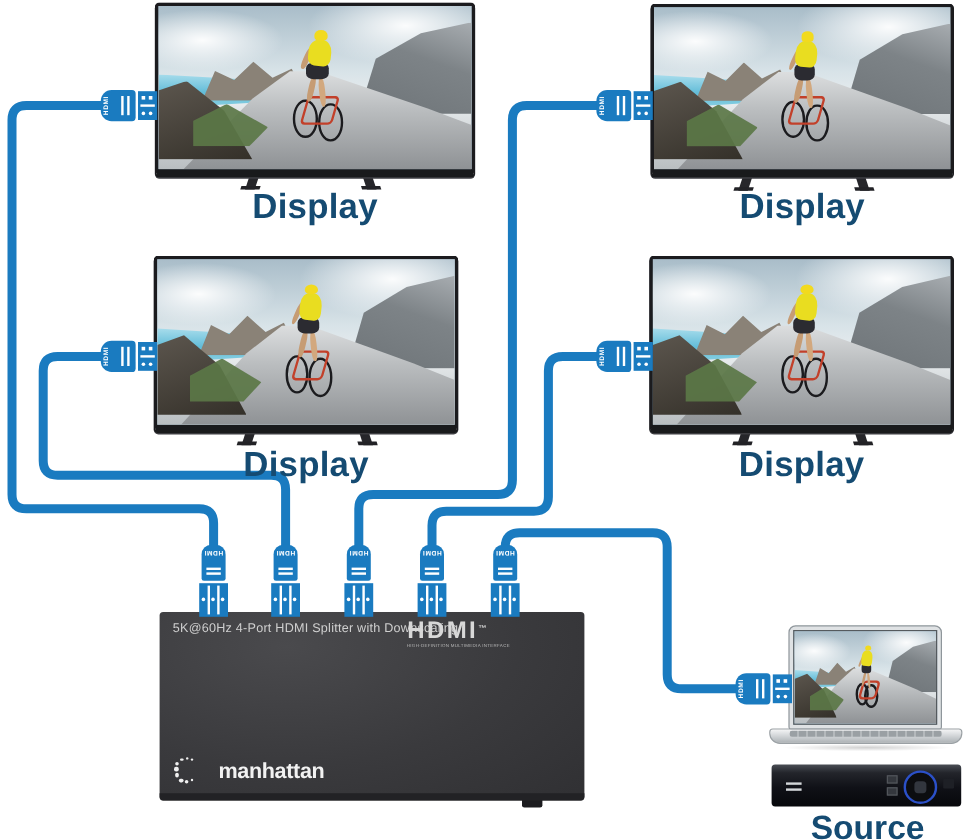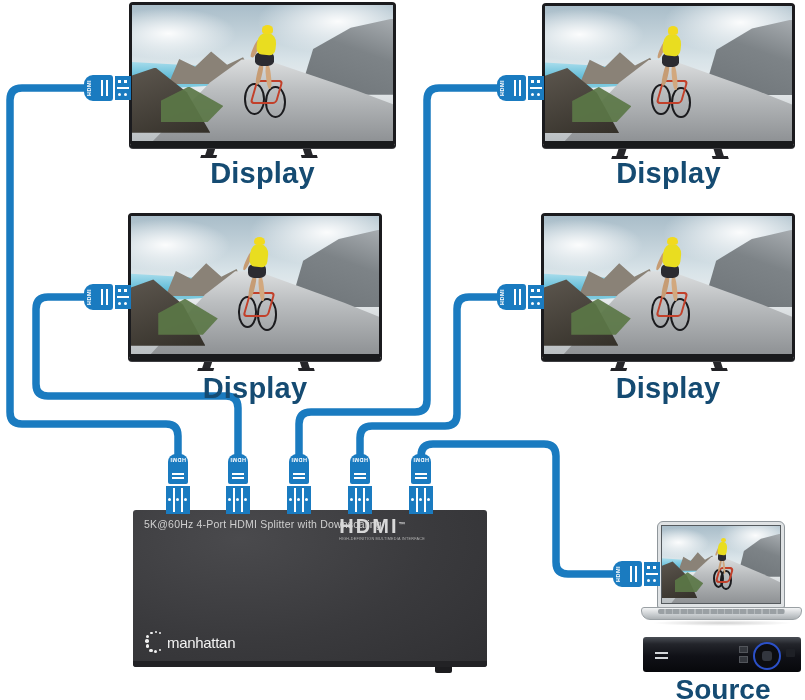--- a/index.html
+++ b/index.html
@@ -80,21 +80,21 @@
   #splitter::after{content:"";position:absolute;left:0;right:0;bottom:0;height:6px;background:#222225;border-radius:0 0 3px 3px;}
   .sp-title{position:absolute;left:11px;top:8px;font-size:10.5px;color:#cfcfcf;letter-spacing:.2px;}
   .sp-foot{position:absolute;left:302px;bottom:-6px;width:17px;height:7px;background:#1c1c1f;border-radius:0 0 2px 2px;}
   .hdmi-logo{position:absolute;right:9px;top:6px;}
   .hdmi-word{font-size:20px;font-weight:800;color:#d8d8d8;letter-spacing:2px;line-height:1;}
   .hdmi-tm{font-size:7px;vertical-align:super;font-weight:bold;color:#d8d8d8;}
   .hdmi-sub{font-size:6px;color:#b5b5b5;letter-spacing:.4px;white-space:nowrap;transform:scale(.62);transform-origin:left top;}
   .brand{position:absolute;left:10px;bottom:12px;display:flex;align-items:center;}
   .brand-dots{position:relative;width:22px;height:26px;margin-right:2px;}
   .brand-dots b{position:absolute;background:#f0f0f0;border-radius:50%;}
-  .brand-txt{font-size:15px;font-weight:normal;color:#f2f2f2;letter-spacing:-.3px;}
+  .brand-txt{font-size:18px;font-weight:bold;color:#f2f2f2;letter-spacing:-.3px;margin-left:15px;}
   
   #lap-screen{position:absolute;left:657px;top:521px;width:128px;height:87px;background:#dfe2e4;
       border:1px solid #8f969b;border-radius:6px 6px 2px 2px;padding:3px;box-sizing:border-box;z-index:4;}
   #lap-screen .screen{border:1px solid #555a5e;box-sizing:border-box;}
   #lap-base{position:absolute;left:641px;top:607px;width:161px;height:13px;
       background:linear-gradient(#f3f4f5,#c9cdd0 60%,#adb2b5);border:1px solid #9aa0a4;
       border-radius:3px 3px 9px 9px;box-sizing:border-box;z-index:5;}
   #lap-kb{position:absolute;left:16px;right:16px;top:1px;height:5px;border-radius:2px;
       background:repeating-linear-gradient(90deg,#9aa0a4 0 6px,#b4b9bc 6px 7.5px);}
   #lap-shadow{position:absolute;left:652px;top:620px;width:140px;height:6px;border-radius:50%;

